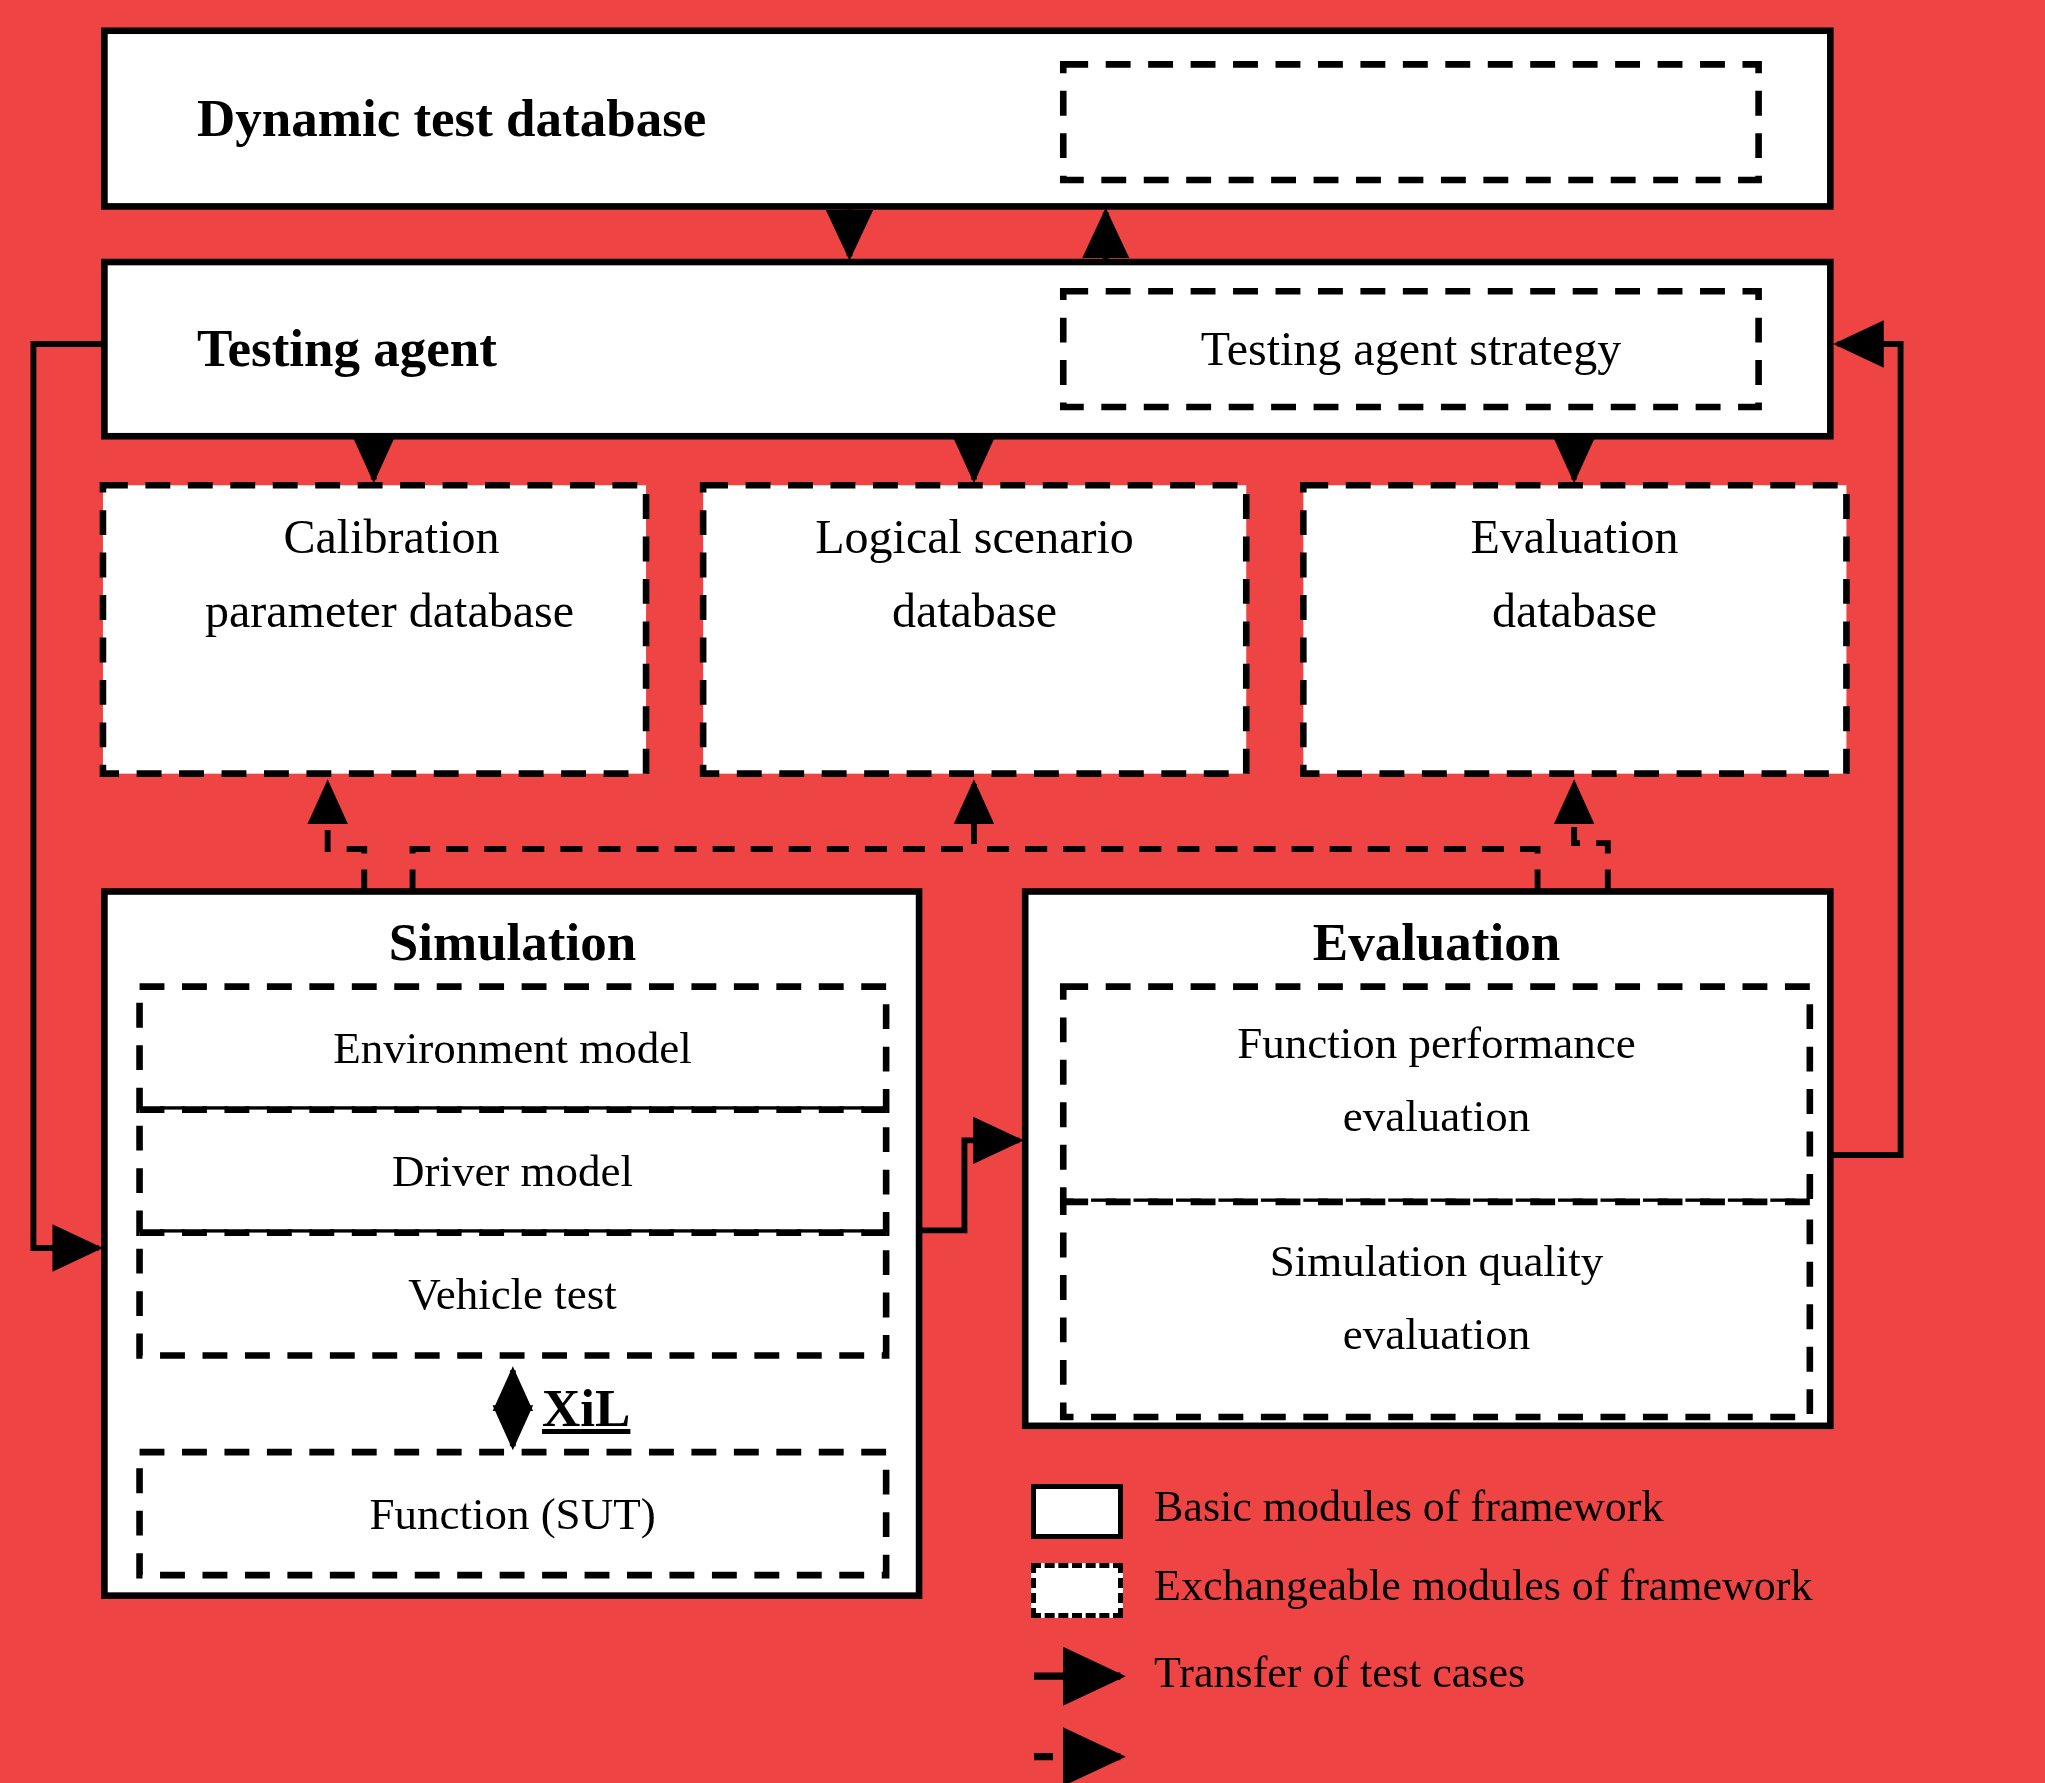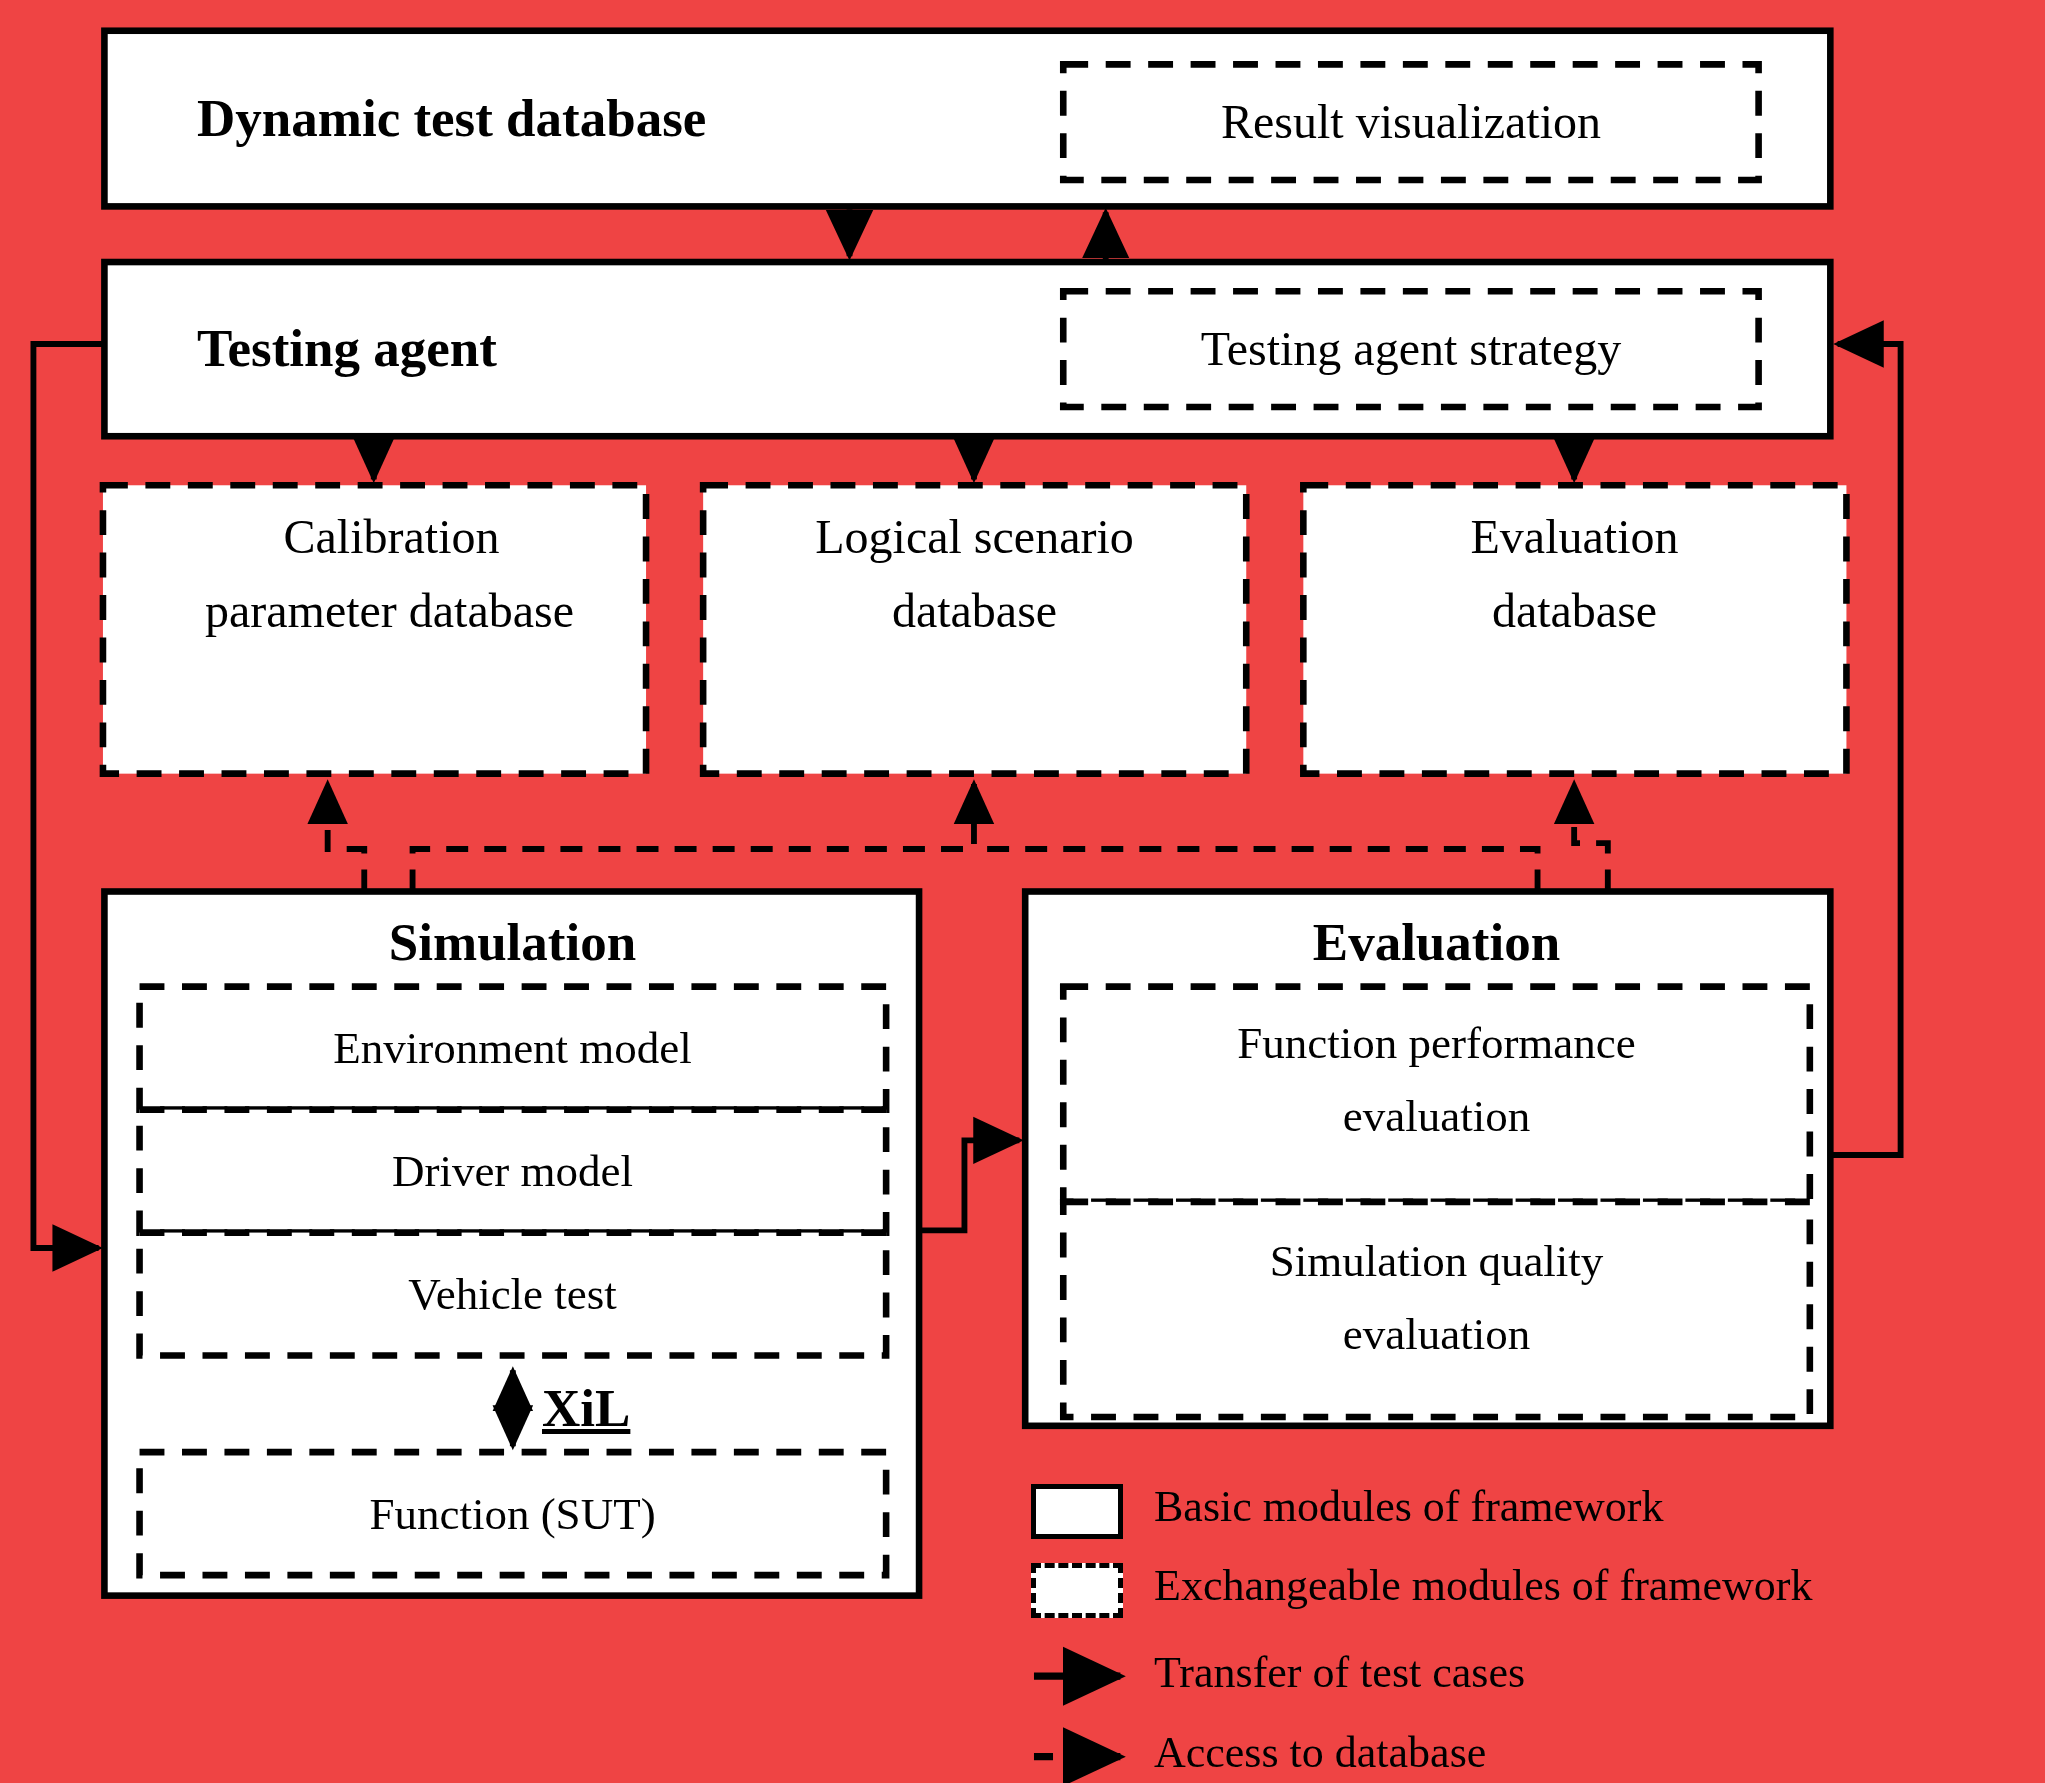--- a/index.html
+++ b/index.html
@@ -76,21 +76,20 @@
     <path d="M2196,1218 L2196,1152 L2150,1152 L2150,1070" fill="none" stroke="#000" stroke-width="8" stroke-dasharray="30 22" marker-end="url(#ahs)"></path>
 
     <path d="M700,1872 L700,1976" fill="none" stroke="#000" stroke-width="8" stroke-dasharray="14 16" marker-start="url(#ahs)" marker-end="url(#ahs)"></path>
 
     <path d="M1412,2290 L1530,2290" fill="none" stroke="#000" stroke-width="10" marker-end="url(#ah)"></path>
     <path d="M1412,2400 L1530,2400" fill="none" stroke="#000" stroke-width="10" stroke-dasharray="26 20" marker-end="url(#ah)"></path>
   </svg>
 
   <div class="lbl bold t-xl" style="left:146px;top:31px;width:732px;height:176px;justify-content:flex-start;padding-left:51px;">Dynamic test database</div>
 
-  <div class="lbl t-lg" style="left:1063px;top:64px;width:696px;height:116px;">Result visualization</div>
 
   <div class="lbl bold t-xl" style="left:146px;top:262px;width:659px;height:174px;justify-content:flex-start;padding-left:51px;">Testing agent</div>
 
   <div class="lbl t-lg" style="left:1063px;top:291px;width:696px;height:116px;">Testing agent strategy</div>
 
   <div class="lbl t-lg" style="left:120px;top:512px;width:543px;height:50px;">Calibration</div>
   <div class="lbl t-lg" style="left:118px;top:586px;width:543px;height:50px;">parameter database</div>
 
   <div class="lbl t-lg" style="left:703px;top:512px;width:543px;height:50px;">Logical scenario</div>
   <div class="lbl t-lg" style="left:703px;top:586px;width:543px;height:50px;">database</div>
@@ -125,17 +124,16 @@
     <span class="leg-txt">Exchangeable modules of framework</span>
   </div>
 
   <div class="leg-row" style="left:1025px;top:1646px;">
     <span class="leg-ico"></span>
     <span class="leg-txt">Transfer of test cases</span>
   </div>
 
   <div class="leg-row" style="left:1025px;top:1726px;">
     <span class="leg-ico"></span>
-    <span class="leg-txt">Access to database</span>
   </div>
 
 </div>
 
 
 </body></html>

